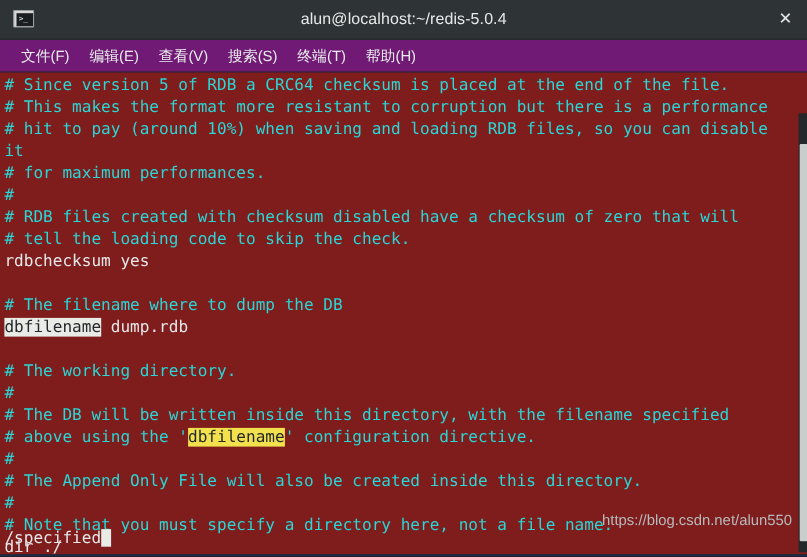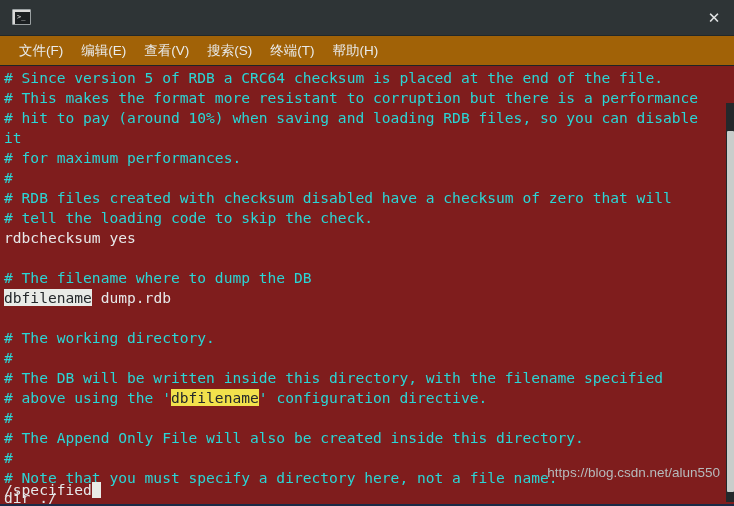--- a/index.html
+++ b/index.html
@@ -79,21 +79,21 @@
     font-family: "Liberation Sans", sans-serif;
     font-size: 15px;
     line-height: 18px;
     text-align: center;
     cursor: pointer;
   }
 
   
   #menubar {
     height: 30px;
-    background: #a16207;
+    background: #701a75;
     display: flex;
     align-items: center;
     padding-left: 10px;
     box-sizing: border-box;
     border-bottom: 1px solid #1f2426;
   }
   #menubar .menu-item {
     color: #e9ebec;
     font-family: "Liberation Sans", sans-serif;
     font-size: 13.5px;
@@ -184,20 +184,21 @@
 </head>
 <body>
 
 <div id="window">
 
   <div id="titlebar">
     <div id="term-icon">
       <div class="screen"></div>
       <div class="prompt">&gt;_</div>
     </div>
+    <div class="title">alun@localhost:~/redis-5.0.4</div>
     <div id="close-btn">✕</div>
   </div>
 
   <div id="menubar">
     <div class="menu-item">文件(F)</div>
     <div class="menu-item">编辑(E)</div>
     <div class="menu-item">查看(V)</div>
     <div class="menu-item">搜索(S)</div>
     <div class="menu-item">终端(T)</div>
     <div class="menu-item">帮助(H)</div>

